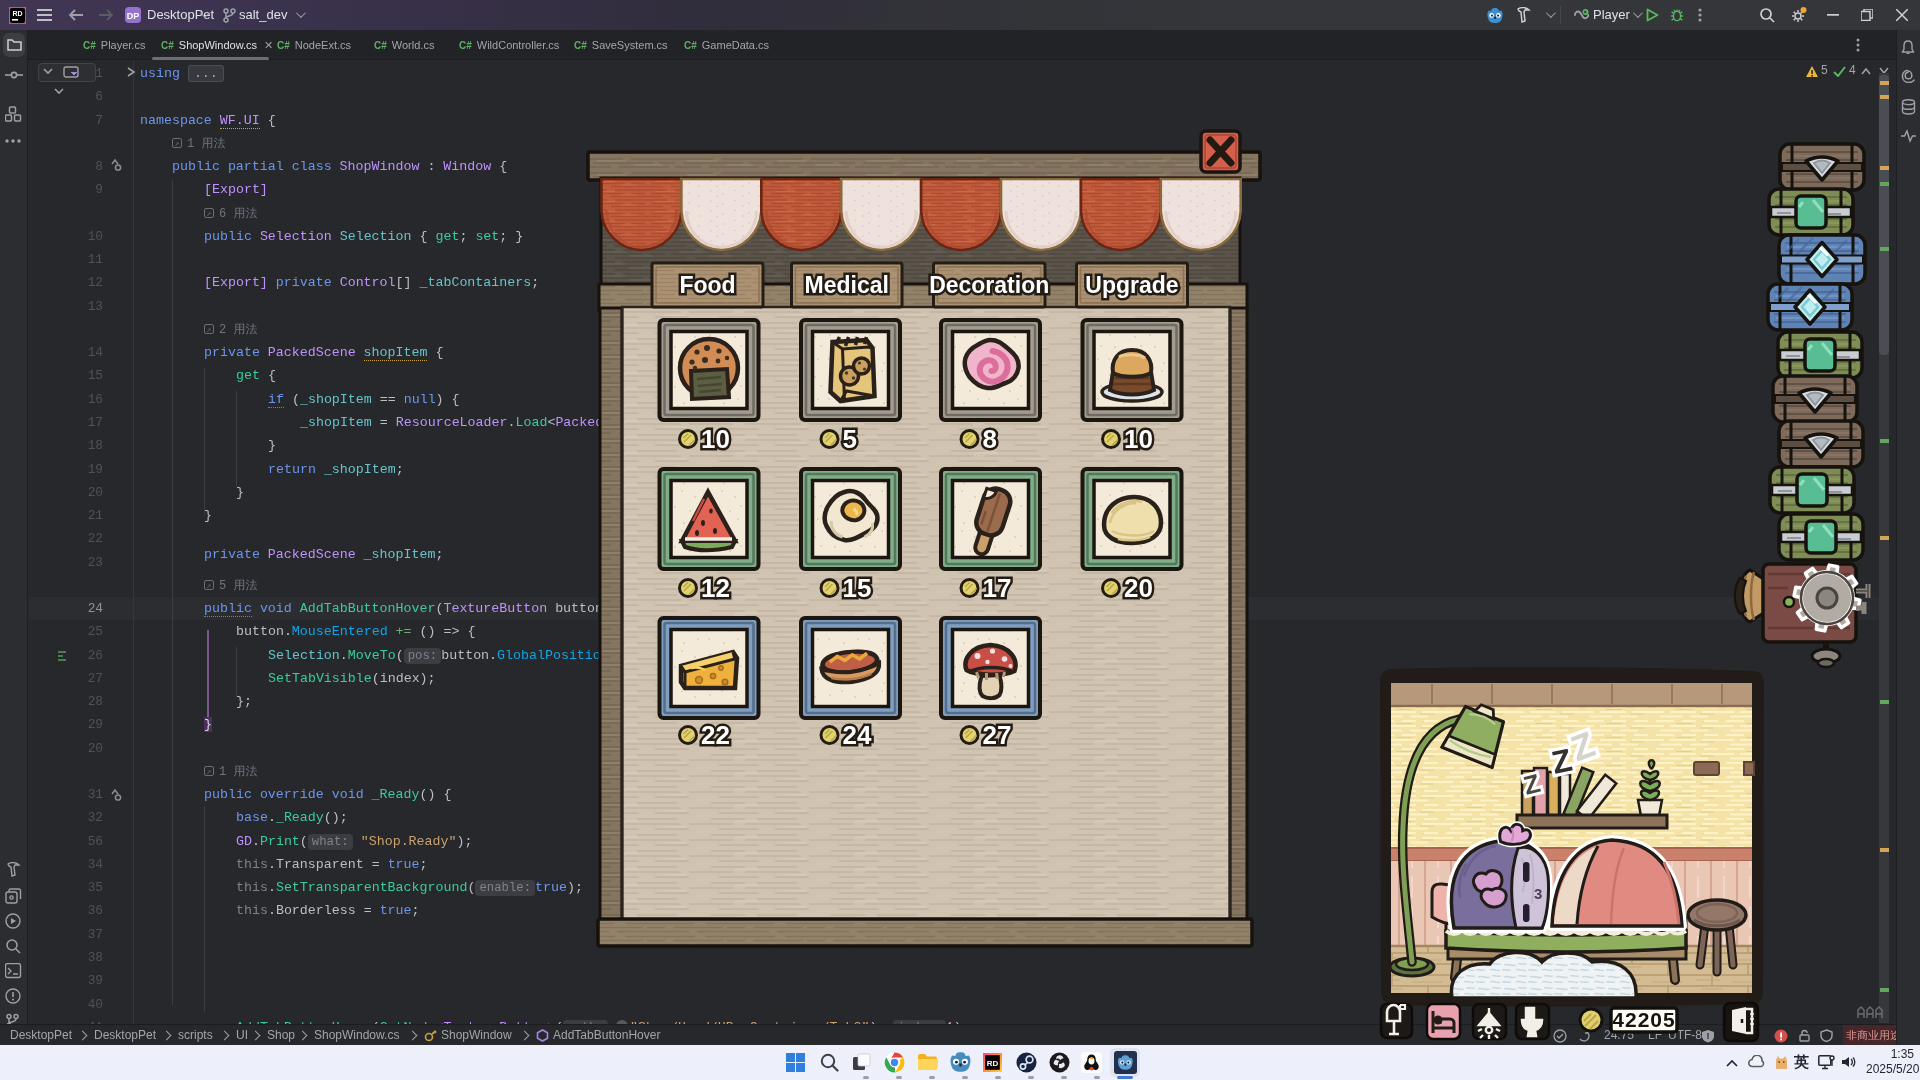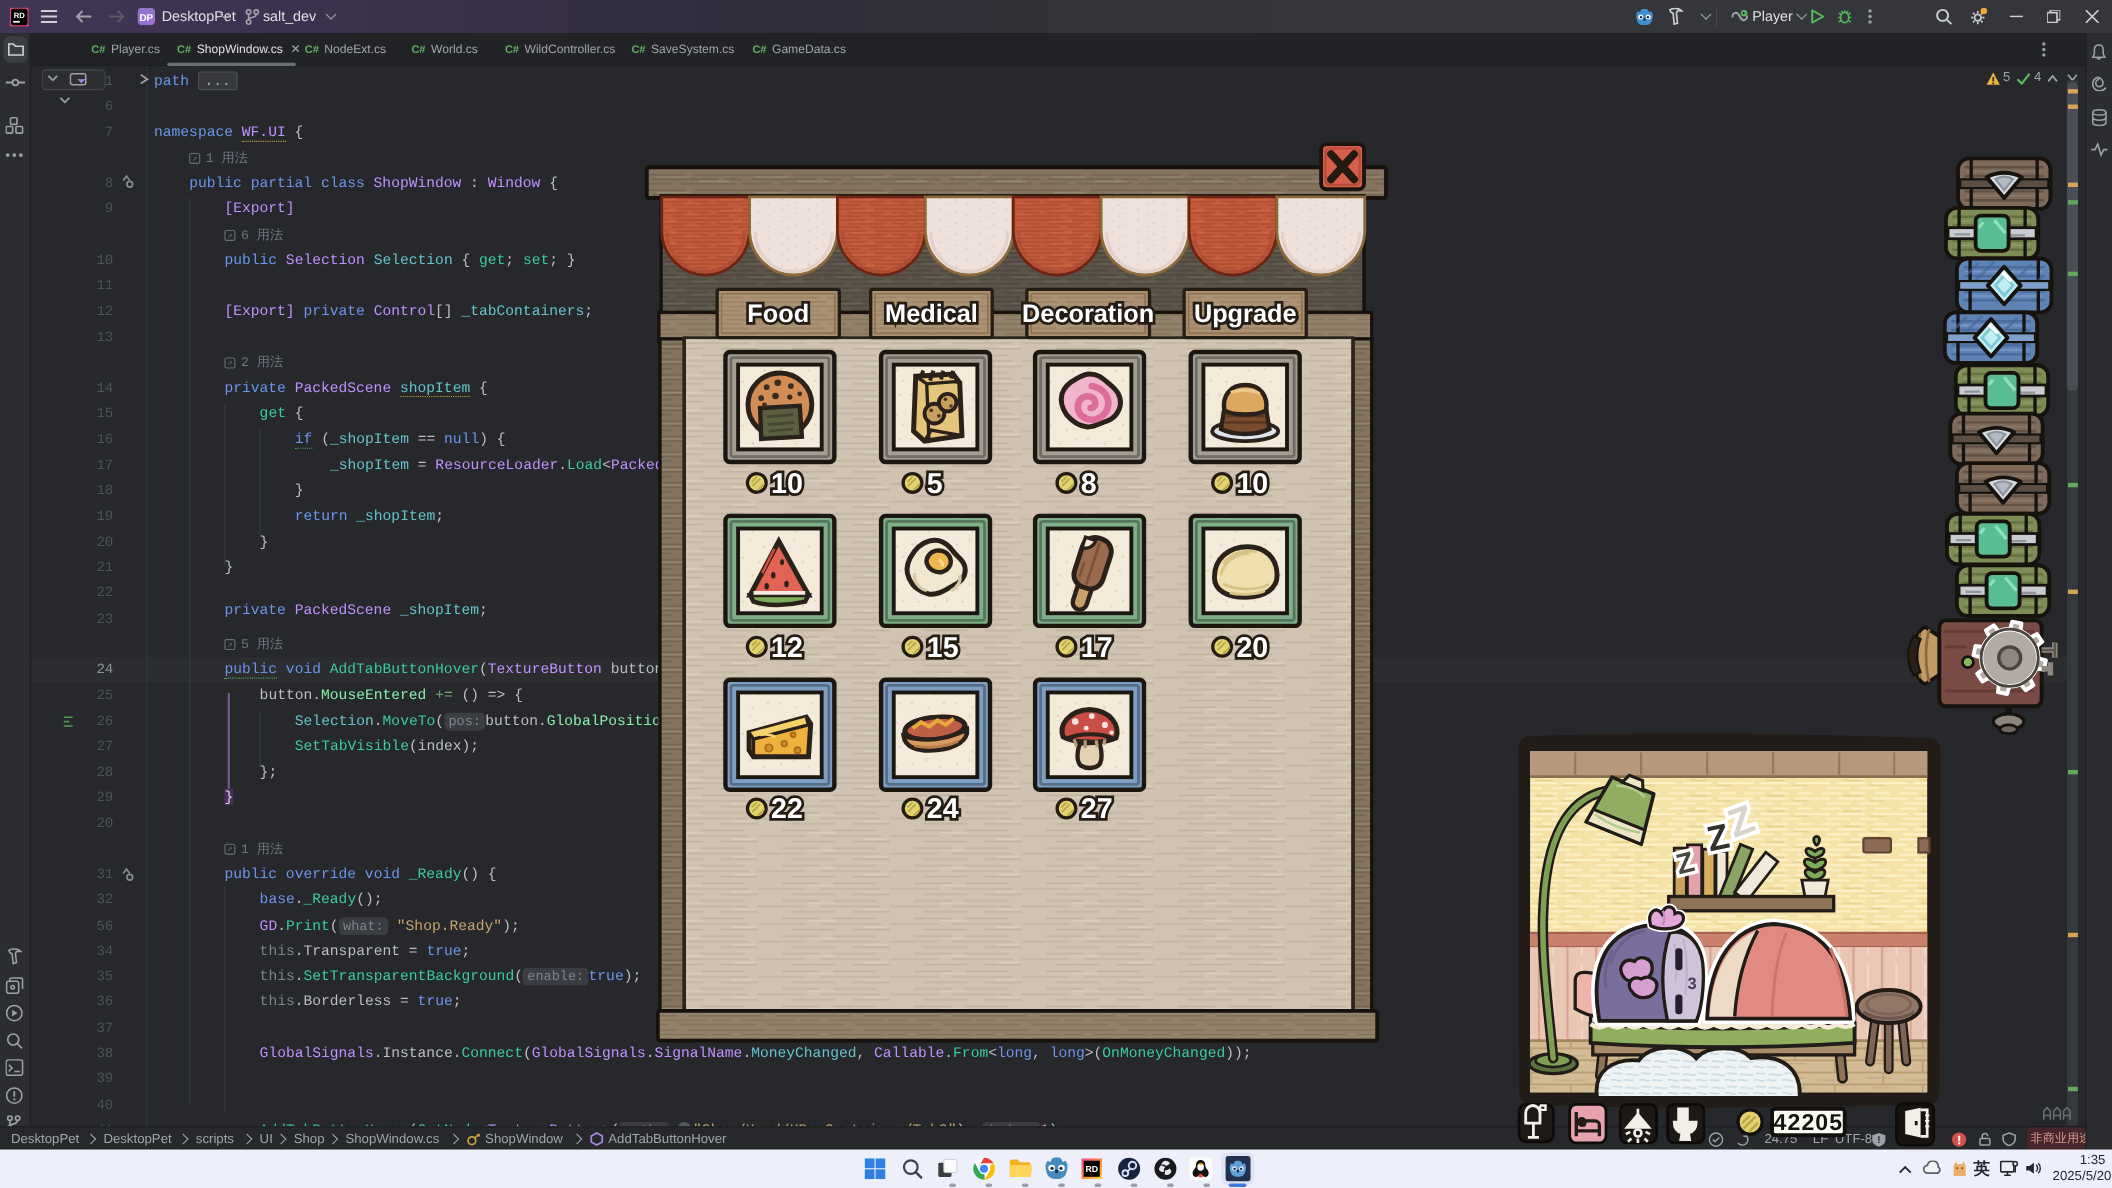--- a/index.html
+++ b/index.html
@@ -13,21 +13,21 @@
 #tabbar{position:absolute;left:28px;top:30px;width:1868px;height:30px;background:#222326;border-bottom:1px solid #1b1c1f}
 .tab{position:absolute;top:0;height:30px;line-height:30px;font-size:11px;color:#a2a5ab}
 .tab .cs{color:#5fad65;font-weight:bold;font-size:10px;margin-right:5px}
 
 #actbar{position:absolute;left:0;top:30px;width:28px;height:1014px;background:#2b2d30;border-right:1px solid #1e1f22}
 .aic{position:absolute;left:5px;width:18px;height:18px;color:#9da0a6}
 
 #editor{position:absolute;left:29px;top:60px;width:1867px;height:964px;background:#26282b}
 .cr{position:absolute;height:23px;line-height:23px;font-family:"Liberation Mono",monospace;font-size:13.3px;white-space:pre;color:#bcbec4}
 .gn{position:absolute;left:33px;width:70px;height:23px;line-height:23px;text-align:right;font-family:"Liberation Mono",monospace;font-size:12.8px;color:#4e535a}
-.k{color:#6c95eb}.t{color:#c191ff}.m{color:#3bcc9b}.f{color:#66c3cc}.e{color:#86efac}
+.k{color:#6c95eb}.t{color:#c191ff}.m{color:#3bcc9b}.f{color:#66c3cc}.e{color:#0ea5e9}
 .s{color:#c9a26d}.d{color:#7e828a}.n{color:#ed94c0}.g{color:#6aab73}
 .yw{border-bottom:1.5px dotted #c8a03c}
 .gw{border-bottom:1.5px dotted #4f9e58}
 .hint{background:#3b3d42;color:#7e828a;border-radius:4px;padding:1px 4px;font-size:12.3px}
 .fold{background:#37393e;border:1px solid #4a4d52;border-radius:3px;color:#a6a9af;padding:0 5px}
 .brace{background:#4e2e5e;color:#d8dade}
 .vis{font-family:Liberation Mono, monospace;font-size:12px;color:#6f7580}
 .vic{display:inline-block;width:10px;height:10px;border:1.2px solid #686e78;border-radius:2px;font-size:8px;line-height:9px;text-align:center;color:#686e78;margin-right:5px;vertical-align:1px}
 .picon{display:inline-block;width:12px;height:12px;border-radius:6px;background:#555a61;vertical-align:-1px;margin-right:2px}
 .iguide{position:absolute;width:1px;background:#3a3d41}
@@ -215,21 +215,21 @@
 
 <div id="editor"></div>
 <div class="abs" style="left:29px;top:597px;width:1850px;height:23px;background:#2b2d31"></div>
 <div class="iguide" style="left:133px;top:60px;height:964px;width:1px;background:#33363a"></div>
 <div class="iguide" style="left:172px;top:180px;height:825px"></div>
 <div class="iguide" style="left:204px;top:368px;height:147px"></div>
 <div class="iguide" style="left:236px;top:391px;height:96px"></div>
 <div class="iguide" style="left:204px;top:806px;height:206px"></div>
 <div class="iguide" style="left:236px;top:647px;height:50px"></div>
 <div class="iguide" style="left:207px;top:630px;height:89px;width:2px;background:#7a5892"></div>
-<div class="cr" style="left:140px;top:62px"><span class="k">path</span> <span class="fold">...</span></div>
+<div class="cr" style="left:140px;top:62px"><span class="k">using</span> <span class="fold">...</span></div>
 <div class="cr" style="left:140px;top:109px"><span class="k">namespace</span> <span class="t yw">WF.UI</span> {</div>
 <div class="cr" style="left:172px;top:132px"><span class="vis"><span class="vic">↗</span>1 用法</span></div>
 <div class="cr" style="left:172px;top:155px"><span class="k">public</span> <span class="k">partial</span> <span class="k">class</span> <span class="t">ShopWindow</span> : <span class="t">Window</span> {</div>
 <div class="cr" style="left:204px;top:178px"><span class="t">[Export]</span></div>
 <div class="cr" style="left:204px;top:202px"><span class="vis"><span class="vic">↗</span>6 用法</span></div>
 <div class="cr" style="left:204px;top:225px"><span class="k">public</span> <span class="t">Selection</span> <span class="f">Selection</span> { <span class="m">get</span>; <span class="m">set</span>; }</div>
 <div class="cr" style="left:204px;top:271px"><span class="t">[Export]</span> <span class="k">private</span> <span class="t">Control</span>[] <span class="f">_tabContainers</span>;</div>
 <div class="cr" style="left:204px;top:318px"><span class="vis"><span class="vic">↗</span>2 用法</span></div>
 <div class="cr" style="left:204px;top:341px"><span class="k">private</span> <span class="t">PackedScene</span> <span class="f yw">shopItem</span> {</div>
 <div class="cr" style="left:236px;top:364px"><span class="m">get</span> {</div>
@@ -247,21 +247,20 @@
 <div class="cr" style="left:268px;top:667px"><span class="m">SetTabVisible</span>(index);</div>
 <div class="cr" style="left:236px;top:690px">};</div>
 <div class="cr" style="left:204px;top:713px"><span class="brace">}</span></div>
 <div class="cr" style="left:204px;top:760px"><span class="vis"><span class="vic">↗</span>1 用法</span></div>
 <div class="cr" style="left:204px;top:783px"><span class="k">public</span> <span class="k">override</span> <span class="k">void</span> <span class="m">_Ready</span>() {</div>
 <div class="cr" style="left:236px;top:806px"><span class="k">base</span>.<span class="m">_Ready</span>();</div>
 <div class="cr" style="left:236px;top:830px"><span class="t">GD</span>.<span class="m">Print</span>(<span class="hint">what:</span> <span class="s">"Shop.Ready"</span>);</div>
 <div class="cr" style="left:236px;top:853px"><span class="d">this</span>.Transparent = <span class="k">true</span>;</div>
 <div class="cr" style="left:236px;top:876px"><span class="d">this</span>.<span class="m">SetTransparentBackground</span>(<span class="hint">enable:</span><span class="k">true</span>);</div>
 <div class="cr" style="left:236px;top:899px"><span class="d">this</span>.Borderless = <span class="k">true</span>;</div>
-<div class="cr" style="left:236px;top:946px"><span class="t">GlobalSignals</span>.Instance.<span class="m">Connect</span>(<span class="t">GlobalSignals</span>.<span class="t">SignalName</span>.<span class="f">MoneyChanged</span>, <span class="t">Callable</span>.<span class="m">From</span>&lt;<span class="k">long</span>, <span class="k">long</span>&gt;(<span class="m">OnMoneyChanged</span>));</div>
 <div class="cr" style="left:236px;top:1016px"><span class="m">AddTabButtonHover</span>(<span class="m">GetNode</span>&lt;<span class="t">TextureButton</span>&gt;(<span class="hint">path:</span> <span class="picon"></span><span class="s">"Shop/Head/HBoxContainer/Tab2"</span>), <span class="hint">index:</span><span class="n">1</span>);</div>
 <div class="gn" style="top:62px"><span>1</span></div>
 <div class="gn" style="top:85px"><span>6</span></div>
 <div class="gn" style="top:109px"><span>7</span></div>
 <div class="gn" style="top:155px"><span>8</span></div>
 <div class="gn" style="top:178px"><span>9</span></div>
 <div class="gn" style="top:225px"><span>10</span></div>
 <div class="gn" style="top:248px"><span>11</span></div>
 <div class="gn" style="top:271px"><span>12</span></div>
 <div class="gn" style="top:295px"><span>13</span></div>

